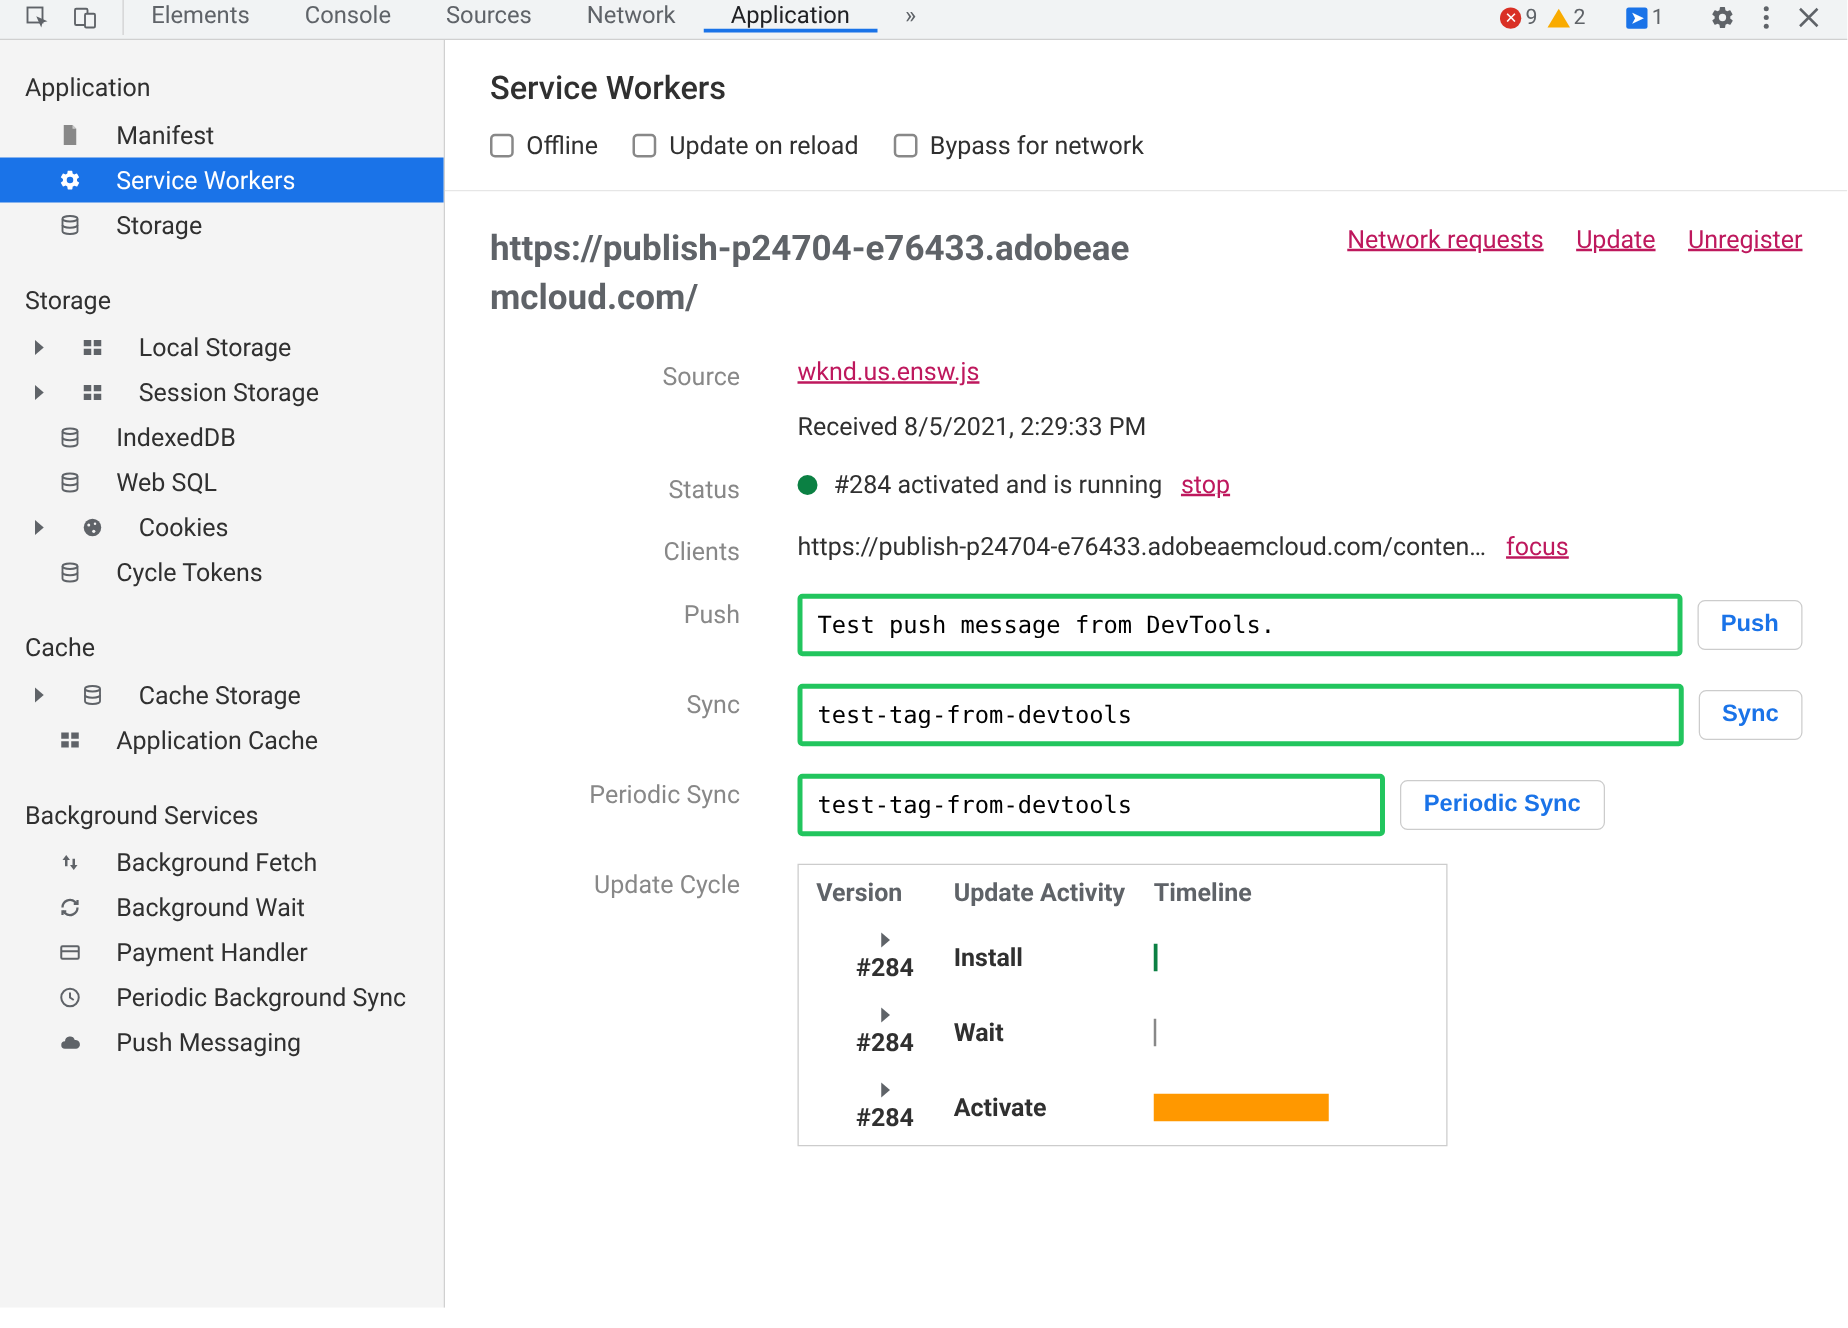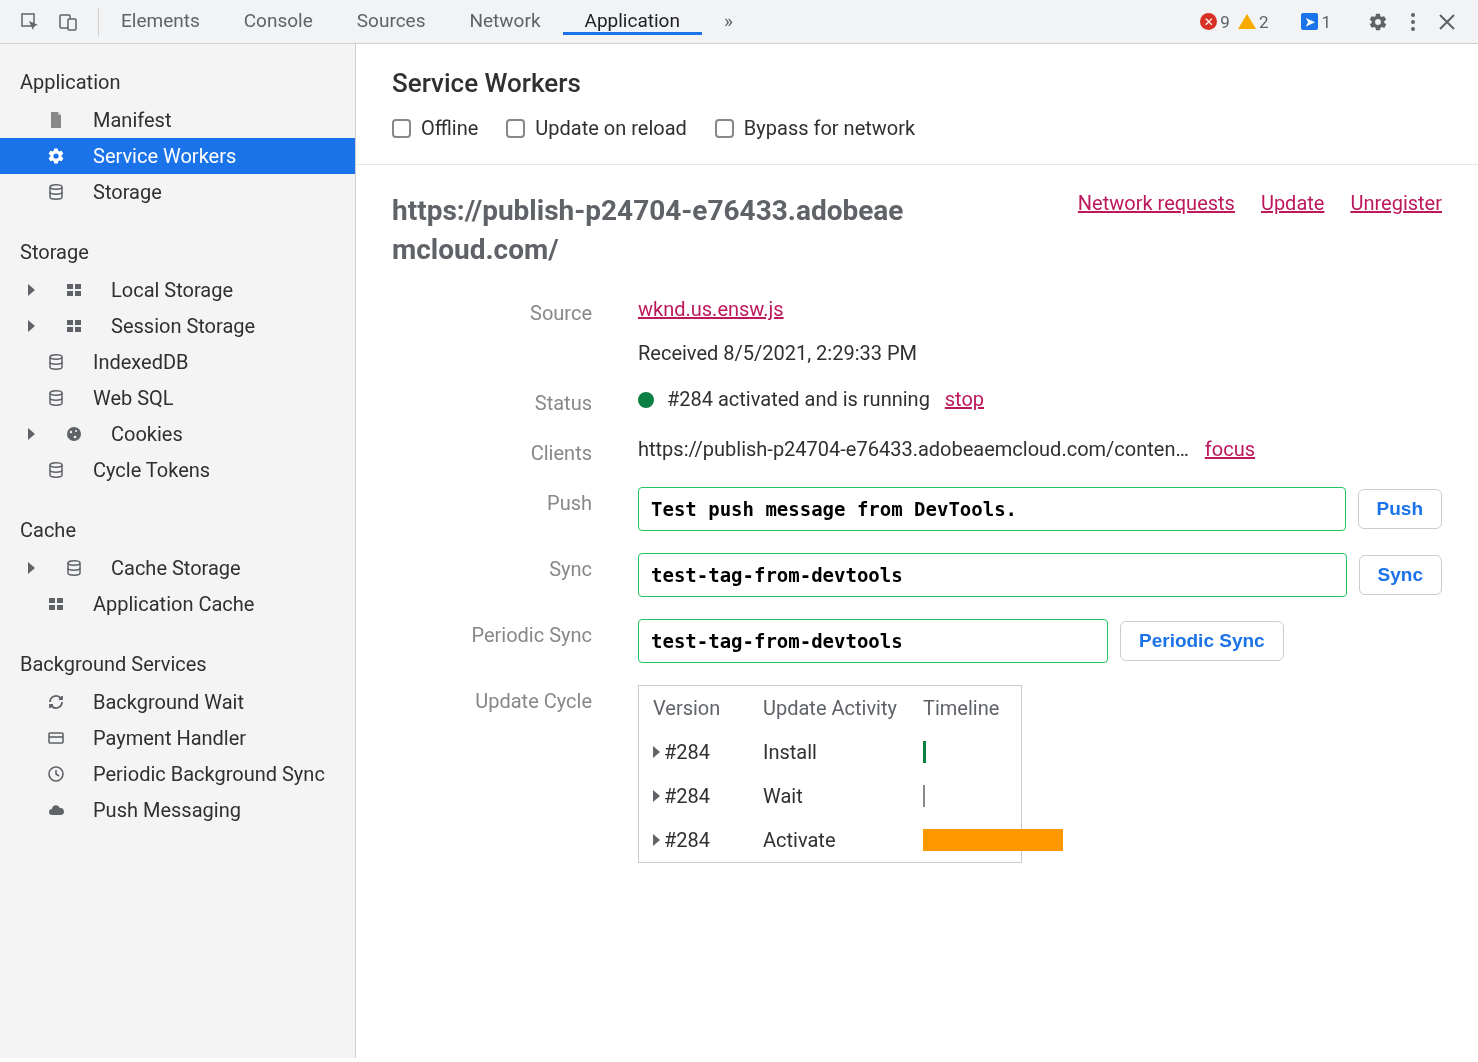--- a/index.html
+++ b/index.html
@@ -8,25 +8,25 @@
     font-size: 14px;
     color: #333;
     background: #fff;
     width: 1478px;
     height: 1062px;
     transform-origin: top left;
   }
 
   
   .topbar {
-    height: 44px;
+    height: 32px;
     background: #f1f3f4;
     border-bottom: 1px solid #d0d0d0;
     display: flex;
-    align-items: center;
+    align-items: flex-start;
     font-size: 19px;
   }
   .topbar-left-icons {
     display: flex;
     align-items: center;
     gap: 10px;
     padding: 0 16px;
     border-right: 1px solid #d0d0d0;
     color: #5f6368;
   }
@@ -177,54 +177,54 @@
   .kv-val { flex: 1; min-width:0;margin-left:26px;}
   .kv-subrow { margin-top: 20px; }
 
   .status-dot {
     display:inline-block; width:16px;height:16px;border-radius:50%;background:#0b8043;margin-right:8px;vertical-align:-2px;
   }
 
   .input-and-btn { display:flex; gap:12px; align-items:center; }
   .text-input {
     flex: 1;
-    border: 1px solid #22c55e;
+    border: 4px solid #22c55e;
     border-radius: 4px;
     padding: 10px 12px;
     font-family: ui-monospace, Menlo, Consolas, monospace;
     font-size: 19px;
-    font-weight: bold;
   }
   .btn-small {
     border: 1px solid #ccc;
     border-radius: 6px;
     padding: 8px 18px;
     color:#1a73e8;
     font-weight: 600;
     font-size: 19px;
     cursor:pointer;
     background:#fff;
     white-space:nowrap;
   }
 
   .truncate { white-space:nowrap; overflow:hidden; text-overflow:ellipsis; max-width:580px; display:inline-block; vertical-align:bottom;}
 
   
   .cycle-box {
     border: 1px solid #ccc;
-    width: 384px;
+    width: 520px;
+    font-weight: bold;
   }
   .cycle-head, .cycle-row {
     display: grid;
     grid-template-columns: 110px 160px 1fr;
     align-items: center;
   }
   .cycle-head { padding: 10px 14px; color:#5f6368; }
   .cycle-row { padding: 10px 14px; }
-  .cycle-row .ver { display:flex; align-items:center; gap:4px;}
+  .cycle-row .ver { display:flex; align-items:center; gap:4px;flex-direction:column;}
   .cycle-row .ver .tri {
     width:0;height:0;border-top:6px solid transparent;border-bottom:6px solid transparent;border-left:7px solid #5f6368;
   }
   .tl-bar { height:22px; }
   .tl-bar.green { width:3px; background:#0b8043; }
   .tl-bar.gray  { width:2px; background:#888; }
   .tl-bar.orange{ width:140px; background:#ff9800; }
 
   svg { display:block; }
 </style>
@@ -410,20 +410,28 @@
             <rect x="2" y="10" width="6" height="5"></rect>
             <rect x="10" y="10" width="6" height="5"></rect>
           </svg>
         </span>
         <span>Application Cache</span>
       </div>
       <div class="side-spacer"></div>
       <div class="side-section-title">Background Services</div>
       <div class="side-item no-tri">
         <span class="side-icon">
+          <svg width="18" height="18" viewBox="0 0 18 18" fill="currentColor">
+            <path d="M6 3l-3 4h2v5h2V7h2zM12 15l3-4h-2V6h-2v5h-2z"></path>
+          </svg>
+        </span>
+        <span>Background Fetch</span>
+      </div>
+      <div class="side-item no-tri">
+        <span class="side-icon">
           <svg width="18" height="18" viewBox="0 0 18 18" fill="none" stroke="currentColor" stroke-width="1.8">
             <path d="M3 9a6 6 0 0 1 10-4.5L15 6"></path>
             <path d="M15 9a6 6 0 0 1-10 4.5L3 12"></path>
             <path d="M15 3v3h-3M3 15v-3h3"></path>
           </svg>
         </span>
         <span>Background Wait</span>
       </div>
       <div class="side-item no-tri">
         <span class="side-icon">

